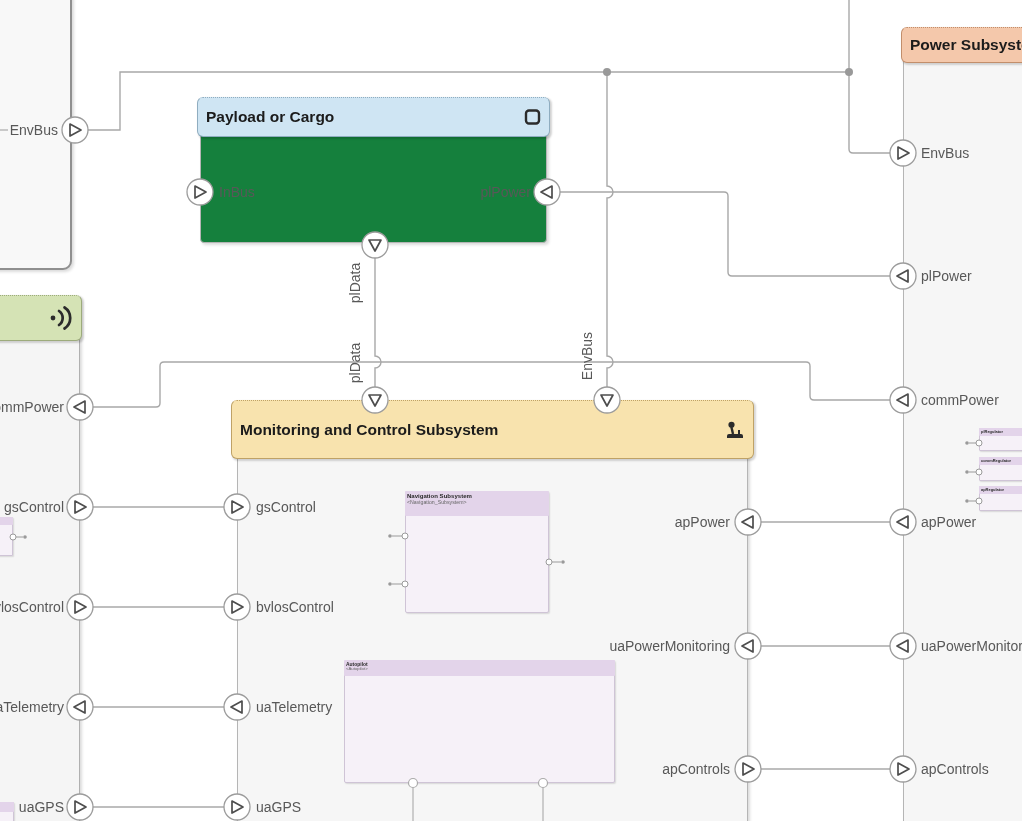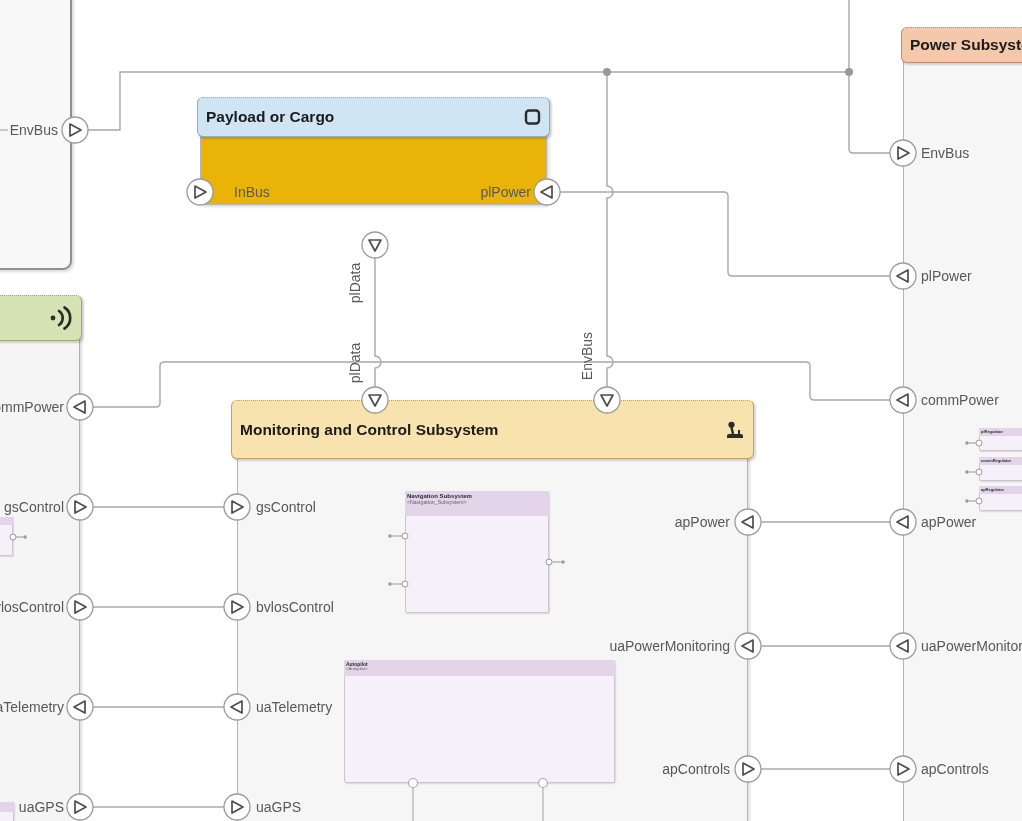--- a/index.html
+++ b/index.html
@@ -30,21 +30,21 @@
       <div class="blk" style="left: -220px; top: 295px; width: 300px; height: 560px; background: rgb(245, 245, 245); border: 1px solid rgb(176, 176, 176); border-radius: 6px;">
         <div class="hdr" style="left: -3px; right: -3px; height: 46px; background: rgb(213, 227, 181); border-color: rgb(157, 171, 124);">
           <span class="ttl"></span>
           <span class="ico"><svg width="24" height="26" viewBox="0 0 24 26">
               <circle cx="4" cy="13" r="2.4" fill="#2b2b2b"></circle>
               <path d="M10 6 A 8.5 8.5 0 0 1 10 20" fill="none" stroke="#2b2b2b" stroke-width="2.7" stroke-linecap="round"></path>
               <path d="M15.5 2.5 A 12.5 12.5 0 0 1 15.5 23.5" fill="none" stroke="#2b2b2b" stroke-width="2.7" stroke-linecap="round"></path>
             </svg></span>
         </div>
       </div>
-      <div class="blk" style="left: 200px; top: 97px; width: 347px; height: 108px; background: #eab308; border: 1px solid rgb(181, 181, 181); border-radius: 4px;">
+      <div class="blk" style="left: 200px; top: 97px; width: 347px; height: 146px; background: #15803d; border: 1px solid rgb(181, 181, 181); border-radius: 4px;">
         <div class="hdr" style="left: -4px; right: -4px; height: 40px; background: rgb(207, 229, 243); border-color: rgb(143, 173, 192);">
           <span class="ttl">Payload or Cargo</span>
           <span class="ico"><svg width="17" height="17" viewBox="0 0 17 17">
               <rect x="2" y="2" width="13" height="13" rx="3" fill="none" stroke="#2b2b2b" stroke-width="2.4"></rect>
             </svg></span>
         </div>
       </div>
       <div class="blk" style="left: 237px; top: 400px; width: 511px; height: 455px; background: rgb(246, 246, 246); border: 1px solid rgb(181, 181, 181); border-radius: 4px;">
         <div class="hdr" style="left: -7px; right: -7px; height: 59px; background: rgb(248, 227, 174); border-color: rgb(191, 162, 102);">
           <span class="ttl">Monitoring and Control Subsystem</span>
@@ -205,21 +205,21 @@
       <path d="M 908 394 L 897 400 L 908 406 Z" fill="#ffffff" stroke="#4d4d4d" stroke-width="1.7" stroke-linejoin="round"></path>
       <circle cx="903" cy="522" r="13" fill="#ffffff" stroke="#9c9c9c" stroke-width="1.3"></circle>
       <path d="M 908 516 L 897 522 L 908 528 Z" fill="#ffffff" stroke="#4d4d4d" stroke-width="1.7" stroke-linejoin="round"></path>
       <circle cx="903" cy="646" r="13" fill="#ffffff" stroke="#9c9c9c" stroke-width="1.3"></circle>
       <path d="M 908 640 L 897 646 L 908 652 Z" fill="#ffffff" stroke="#4d4d4d" stroke-width="1.7" stroke-linejoin="round"></path>
       <circle cx="903" cy="769" r="13" fill="#ffffff" stroke="#9c9c9c" stroke-width="1.3"></circle>
       <path d="M 898 763 L 909 769 L 898 775 Z" fill="#ffffff" stroke="#4d4d4d" stroke-width="1.7" stroke-linejoin="round"></path>
     </svg>
   <div id="labels-layer">
       <span class="lbl right" style="left: 58px; top: 130px;">EnvBus</span>
-      <span class="lbl left" style="left: 234px; top: 192px;">InBus</span>
+      <span class="lbl left" style="left: 219px; top: 192px;">InBus</span>
       <span class="lbl right" style="left: 531px; top: 192px;">plPower</span>
       <span class="lbl right" style="left: 64px; top: 407px;">commPower</span>
       <span class="lbl right" style="left: 64px; top: 507px;">gsControl</span>
       <span class="lbl right" style="left: 64px; top: 607px;">bvlosControl</span>
       <span class="lbl right" style="left: 64px; top: 707px;">uaTelemetry</span>
       <span class="lbl right" style="left: 64px; top: 807px;">uaGPS</span>
       <span class="lbl left" style="left: 256px; top: 507px;">gsControl</span>
       <span class="lbl left" style="left: 256px; top: 607px;">bvlosControl</span>
       <span class="lbl left" style="left: 256px; top: 707px;">uaTelemetry</span>
       <span class="lbl left" style="left: 256px; top: 807px;">uaGPS</span>

